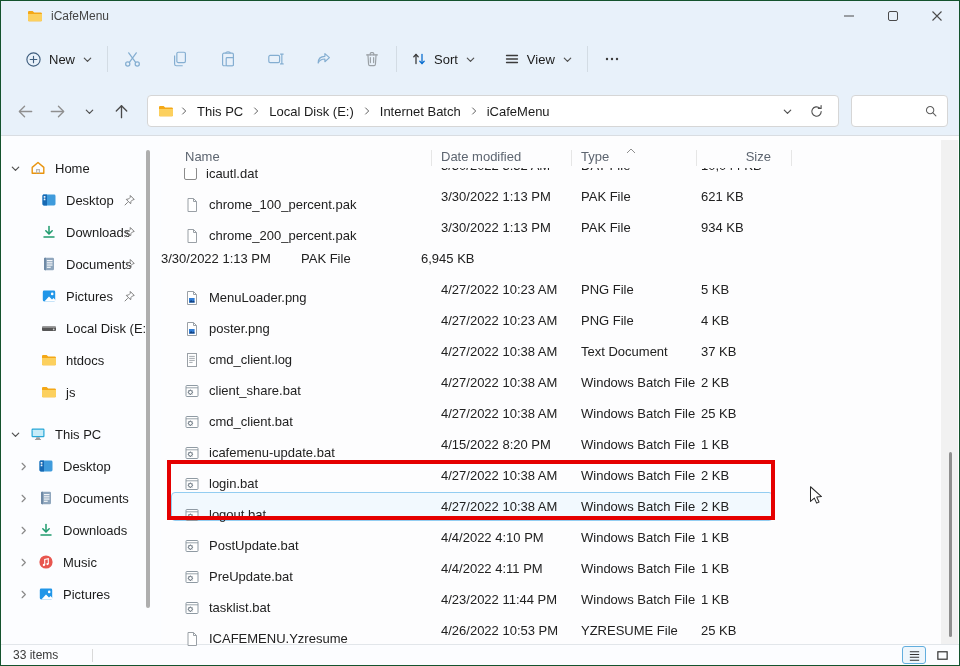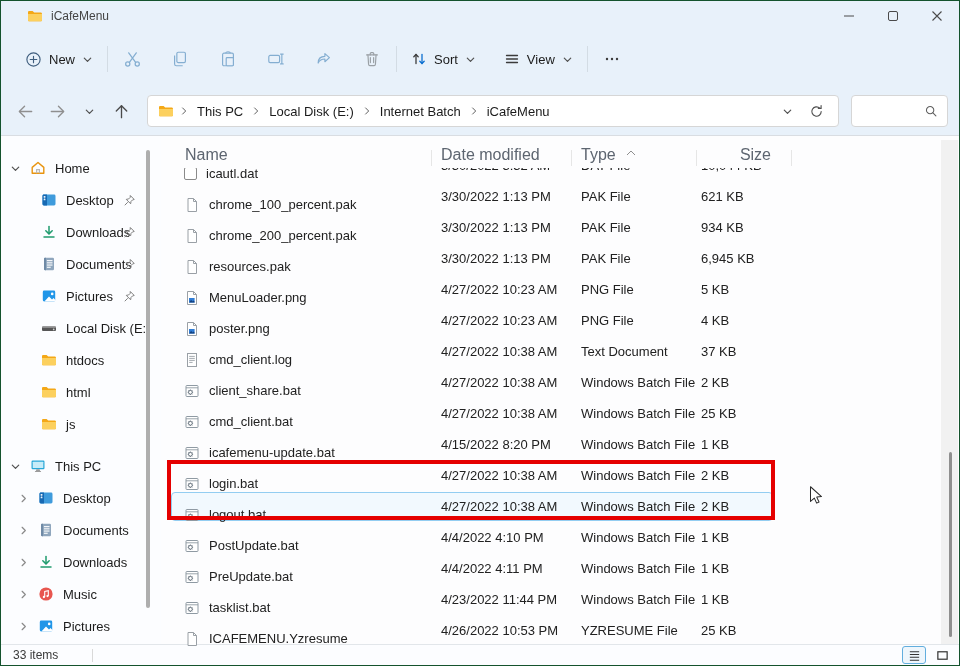--- a/index.html
+++ b/index.html
@@ -45,21 +45,21 @@
   .side-item .slb { margin-left:9px; white-space:nowrap; }
   .side-item .spin { position:absolute; left:122px; display:flex; }
   .side-item.k-root { padding-left:8px; }
   .side-item.k-home-child { padding-left:40px; }
   .side-item.k-pc-child { padding-left:16px; }
   .side-item.k-home-child .sic { margin-left:0; }
   .side-item.gap { margin-top:10px; }
   .side-scroll { position:absolute; left:145px; top:14px; width:4px; height:458px; background:#aeaeae; border-radius:2px; }
 
   
-  .cols { position:absolute; left:160px; top:6px; width:620px; height:26px; display:flex; align-items:flex-end; font-size:16px; color:#5d6570; }
+  .cols { position:absolute; left:160px; top:6px; width:620px; height:26px; display:flex; align-items:flex-end; font-size:13px; color:#5d6570; }
   .hcell { padding-bottom:4px; }
   .hcell.h0 { width:280px; padding-left:24px; }
   .hcell.h1 { width:140px; }
   .hcell.h2 { width:120px; }
   .hcell.h3 { width:70px; text-align:right; }
   .hdr-caret { position:absolute; left:465px; top:0; }
   .hdr-sep { position:absolute; top:8px; height:16px; border-left:1px solid #e6e6e6; }
 
   
   .filelist { position:absolute; left:160px; top:32px; width:620px; height:479px; overflow:hidden; }
@@ -421,31 +421,20 @@
     <span class="sic">
             <svg viewBox="0 0 16 16" width="16" height="16">
               <path d="M1 4.2C1 3.5 1.6 3 2.3 3h3.3l1.6 1.6h6.5c.7 0 1.3.6 1.3 1.3V12c0 .7-.6 1.3-1.3 1.3H2.3C1.6 13.3 1 12.7 1 12Z" fill="#f4a817"></path>
               <path d="M1 6.1h14V12c0 .7-.6 1.3-1.3 1.3H2.3C1.6 13.3 1 12.7 1 12Z" fill="#fcd05e"></path>
             </svg>
           </span>
     <span class="slb">htdocs</span>
 
   </div>
 
-  <div class="side-item k-home-child">
-
-    <span class="sic">
-            <svg viewBox="0 0 16 16" width="16" height="16">
-              <path d="M1 4.2C1 3.5 1.6 3 2.3 3h3.3l1.6 1.6h6.5c.7 0 1.3.6 1.3 1.3V12c0 .7-.6 1.3-1.3 1.3H2.3C1.6 13.3 1 12.7 1 12Z" fill="#f4a817"></path>
-              <path d="M1 6.1h14V12c0 .7-.6 1.3-1.3 1.3H2.3C1.6 13.3 1 12.7 1 12Z" fill="#fcd05e"></path>
-            </svg>
-          </span>
-    <span class="slb">html</span>
-
-  </div>
 
   <div class="side-item k-home-child">
 
     <span class="sic">
             <svg viewBox="0 0 16 16" width="16" height="16">
               <path d="M1 4.2C1 3.5 1.6 3 2.3 3h3.3l1.6 1.6h6.5c.7 0 1.3.6 1.3 1.3V12c0 .7-.6 1.3-1.3 1.3H2.3C1.6 13.3 1 12.7 1 12Z" fill="#f4a817"></path>
               <path d="M1 6.1h14V12c0 .7-.6 1.3-1.3 1.3H2.3C1.6 13.3 1 12.7 1 12Z" fill="#fcd05e"></path>
             </svg>
           </span>
     <span class="slb">js</span>
@@ -611,29 +600,20 @@
               </svg>
             </span>
             <span class="ftext">chrome_200_percent.pak</span>
           </div>
     <div class="fr-date">3/30/2022 1:13 PM</div>
     <div class="fr-type">PAK File</div>
     <div class="fr-size">934 KB</div>
   </div>
 
   <div class="file-row">
-    <div class="fr-name">
-            <span class="fic">
-              <svg viewBox="0 0 16 16" width="16" height="16">
-                <path d="M4 1.5h5.5l3 3v10H4Z" fill="#fff" stroke="#9aa0a6"></path>
-                <path d="M9.5 1.5v3h3" fill="none" stroke="#9aa0a6"></path>
-              </svg>
-            </span>
-            <span class="ftext">resources.pak</span>
-          </div>
     <div class="fr-date">3/30/2022 1:13 PM</div>
     <div class="fr-type">PAK File</div>
     <div class="fr-size">6,945 KB</div>
   </div>
 
   <div class="file-row">
     <div class="fr-name">
             <span class="fic">
               <svg viewBox="0 0 16 16" width="16" height="16">
                 <path d="M3.5 1.5h6l3 3v10h-9Z" fill="#fff" stroke="#9aa0a6"></path>

